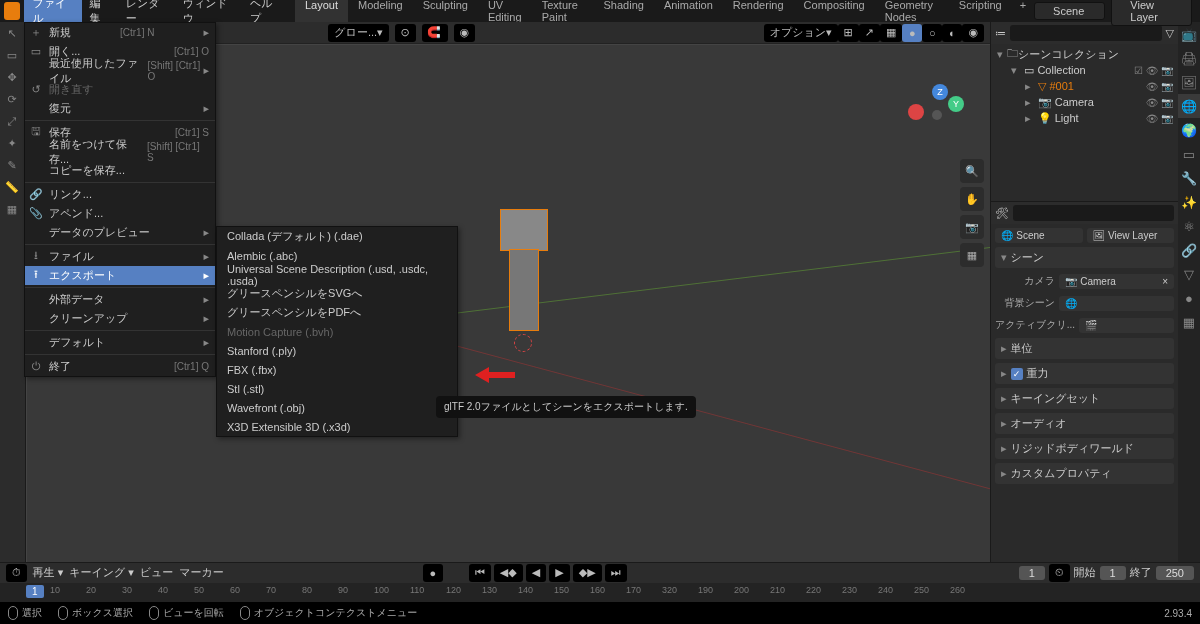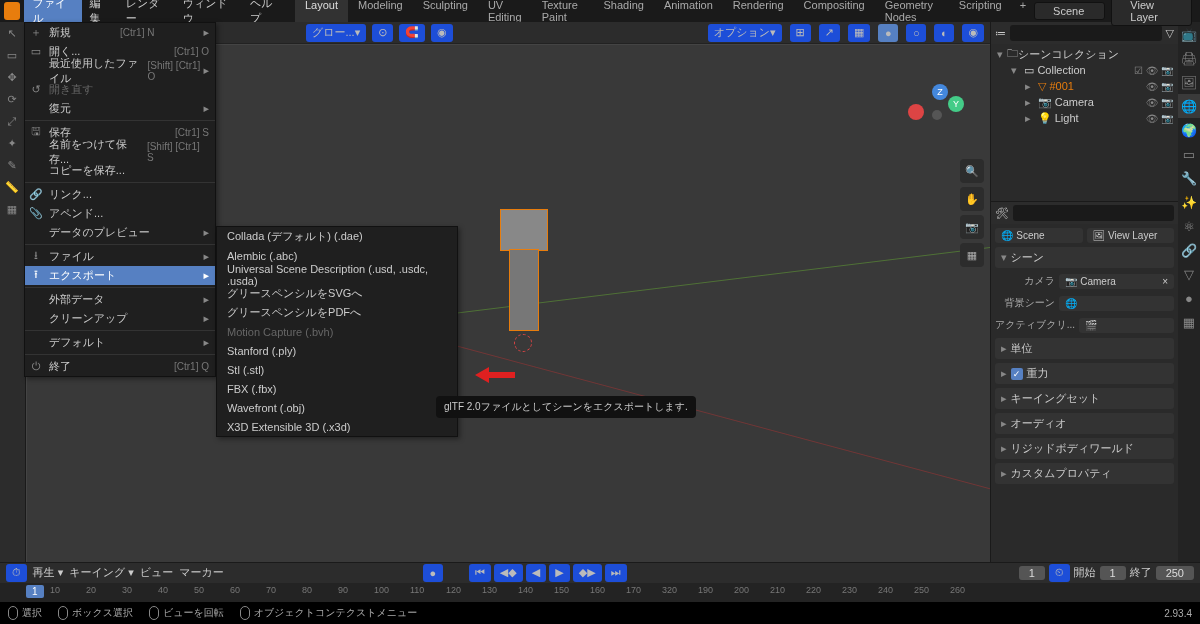--- a/index.html
+++ b/index.html
@@ -16,22 +16,22 @@
   .tab-add { padding: 3px 8px; color: #aaa; }
   .top-right { margin-left: auto; display: flex; align-items: center; gap: 6px; padding-right: 8px; }
   .scene-select, .viewlayer-select { background: #2a2a2a; border: 1px solid #111; border-radius: 3px; padding: 2px 20px 2px 18px; color: #ccc; position: relative; }
 
   .main { display: flex; height: 540px; }
   .left-strip { width: 26px; background: #2c2c2c; display: flex; flex-direction: column; border-right: 1px solid #1a1a1a; }
   .left-strip .ic { width: 24px; height: 22px; display: flex; align-items: center; justify-content: center; color: #888; }
 
   .viewport { flex: 1; position: relative; background: #3a3a3a; }
   .vp-header { height: 22px; background: #2c2c2c; display: flex; align-items: center; padding: 0 6px; gap: 6px; border-bottom: 1px solid #222; }
-  .vp-header-right { margin-left: auto; display: flex; gap: 8px; align-items: center; }
-  .vp-btn { background: #1d4ed8; border-radius: 3px; padding: 2px 6px; color: #bbb; min-width: 20px; height: 18px; display: inline-flex; align-items: center; justify-content: center; }
+  .vp-header-right { margin-left: auto; display: flex; gap: 0; align-items: center; }
+  .vp-btn { background: #000000; border-radius: 3px; padding: 2px 6px; color: #bbb; min-width: 20px; height: 18px; display: inline-flex; align-items: center; justify-content: center; }
   .grid-bg { position: absolute; inset: 22px 0 0 0; background:
     linear-gradient(#444 1px, transparent 1px) 0 0/40px 1000px,
     linear-gradient(90deg, #444 1px, transparent 1px) 0 0/1000px 40px,
     #393939;
     overflow: hidden; }
   .red-line { position: absolute; width: 1400px; height: 1px; background: #a33; top: 320px; left: -200px; transform: rotate(15deg); opacity: .5;}
   .green-line { position: absolute; width: 1400px; height: 1px; background: #6a3; top: 260px; left: -200px; transform: rotate(-7deg); opacity: .5;}
   .axis-widget { position: absolute; right: 12px; top: 40px; width: 70px; height: 70px; }
   .axis-widget .ball { width: 16px; height: 16px; border-radius: 50%; position: absolute; text-align: center; line-height: 16px; font-size: 9px; color: #fff; }
   .right-icons { position: absolute; right: 6px; top: 115px; display: flex; flex-direction: column; gap: 4px; }
@@ -405,22 +405,22 @@
   </div>
 
 <div class="submenu" id="export-menu">
     <div class="sm-item">Collada (デフォルト) (.dae)</div>
     <div class="sm-item">Alembic (.abc)</div>
     <div class="sm-item">Universal Scene Description (.usd,  .usdc,  .usda)</div>
     <div class="sm-item">グリースペンシルをSVGへ</div>
     <div class="sm-item">グリースペンシルをPDFへ</div>
     <div class="sm-item dim">Motion Capture (.bvh)</div>
     <div class="sm-item">Stanford (.ply)</div>
+    <div class="sm-item">FBX (.fbx)</div>
     <div class="sm-item">Stl (.stl)</div>
-    <div class="sm-item">FBX (.fbx)</div>
     <div class="sm-item">Wavefront (.obj)</div>
     <div class="sm-item">X3D Extensible 3D (.x3d)</div>
   </div>
 <div class="tooltip">glTF 2.0ファイルとしてシーンをエクスポートします.</div>
 <svg class="arrow-red" width="40" height="16">
     <polygon points="0,8 14,0 14,5 40,5 40,11 14,11 14,16" fill="#e02020"></polygon>
   </svg>
 
 <div class="timeline">
   <div class="tl-header">

